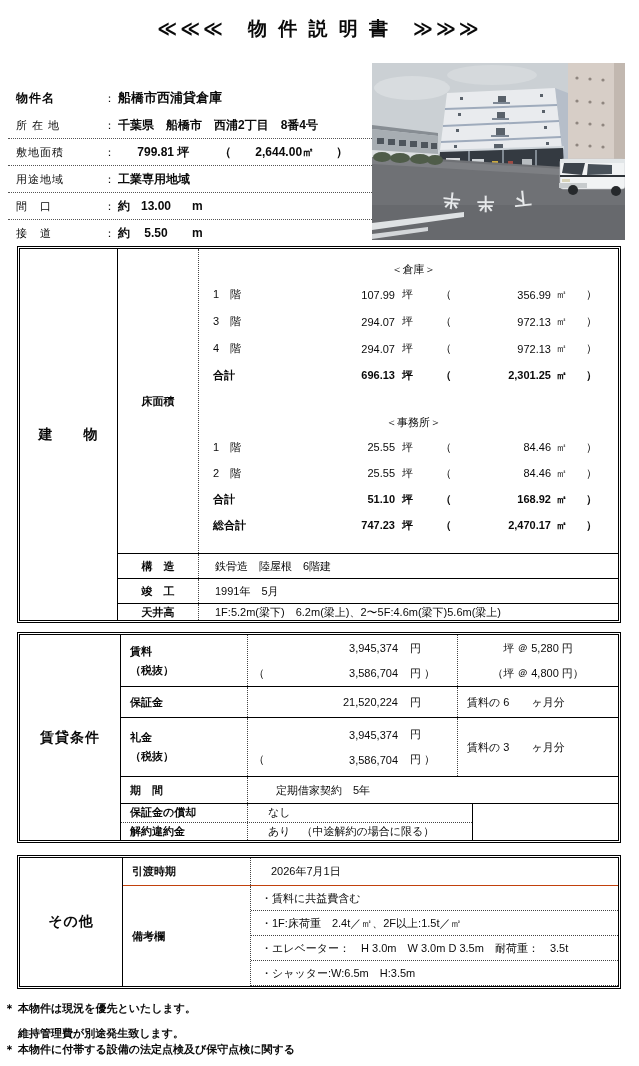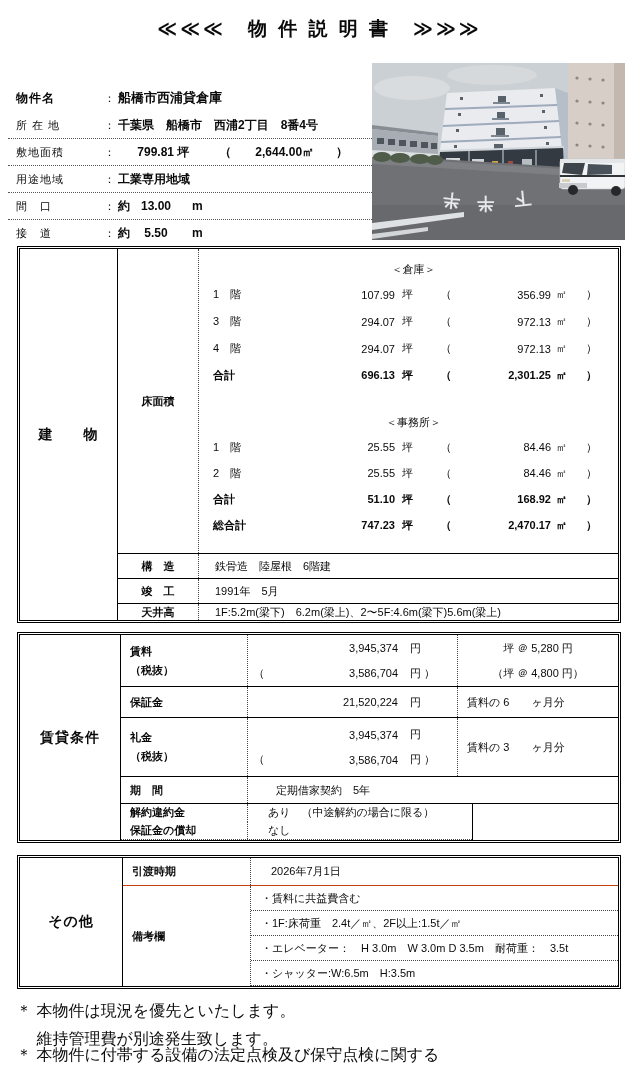--- a/index.html
+++ b/index.html
@@ -80,21 +80,21 @@
   .otable .sec-col{width:102px;}
   .orow1{height:27px;display:flex;border-bottom:1px solid #c2410c;}
   .orow1 .lbl-col{width:128px;padding-left:9px;}
   .oval{flex:1;display:flex;align-items:center;padding-left:20px;white-space:pre;}
   .orow2{flex:1;display:flex;}
   .orow2 .lbl-col{width:128px;padding-left:9px;}
   .remarks{flex:1;display:flex;flex-direction:column;}
   .remark-line{flex:1;display:flex;align-items:center;padding-left:10px;border-bottom:1px dotted #444;white-space:pre;}
   .remark-line.last{border-bottom:1px dotted #444;}
   
-  .footnotes{position:absolute;left:16px;top:1001px;font-weight:normal;font-size:16px;}
+  .footnotes{position:absolute;left:4px;top:1001px;font-weight:bold;font-size:11px;}
   .fn1{margin-bottom:9px;}
   .fn2{line-height:16px;}
 </style>
 </head>
 <body>
 
 <div class="page">
 
   <div class="title">≪≪≪　物 件 説 明 書　≫≫≫</div>
 
@@ -408,27 +408,27 @@
         <div class="lright">
             <div class="lline">賃料の 3　　ヶ月分</div>
           </div>
       </div>
       <div class="lrow" style="height:26px;">
         <div class="lbl-col">期　間</div>
         <div class="lterm">定期借家契約　5年</div>
       </div>
       <div class="lrow lbottom">
         <div class="lbottom-left">
+          <div class="lbrow dot">
+            <div class="lbl">保証金の償却</div>
+            <div class="v">なし</div>
+          </div>
           <div class="lbrow">
             <div class="lbl">解約違約金</div>
             <div class="v">あり　（中途解約の場合に限る）</div>
-          </div>
-          <div class="lbrow dot">
-            <div class="lbl">保証金の償却</div>
-            <div class="v">なし</div>
           </div>
         </div>
         <div class="lbottom-right"></div>
       </div>
     </div>
   </div>
 
   <div class="tbl otable">
     <div class="sec-col">その他</div>
     <div class="tmain">

